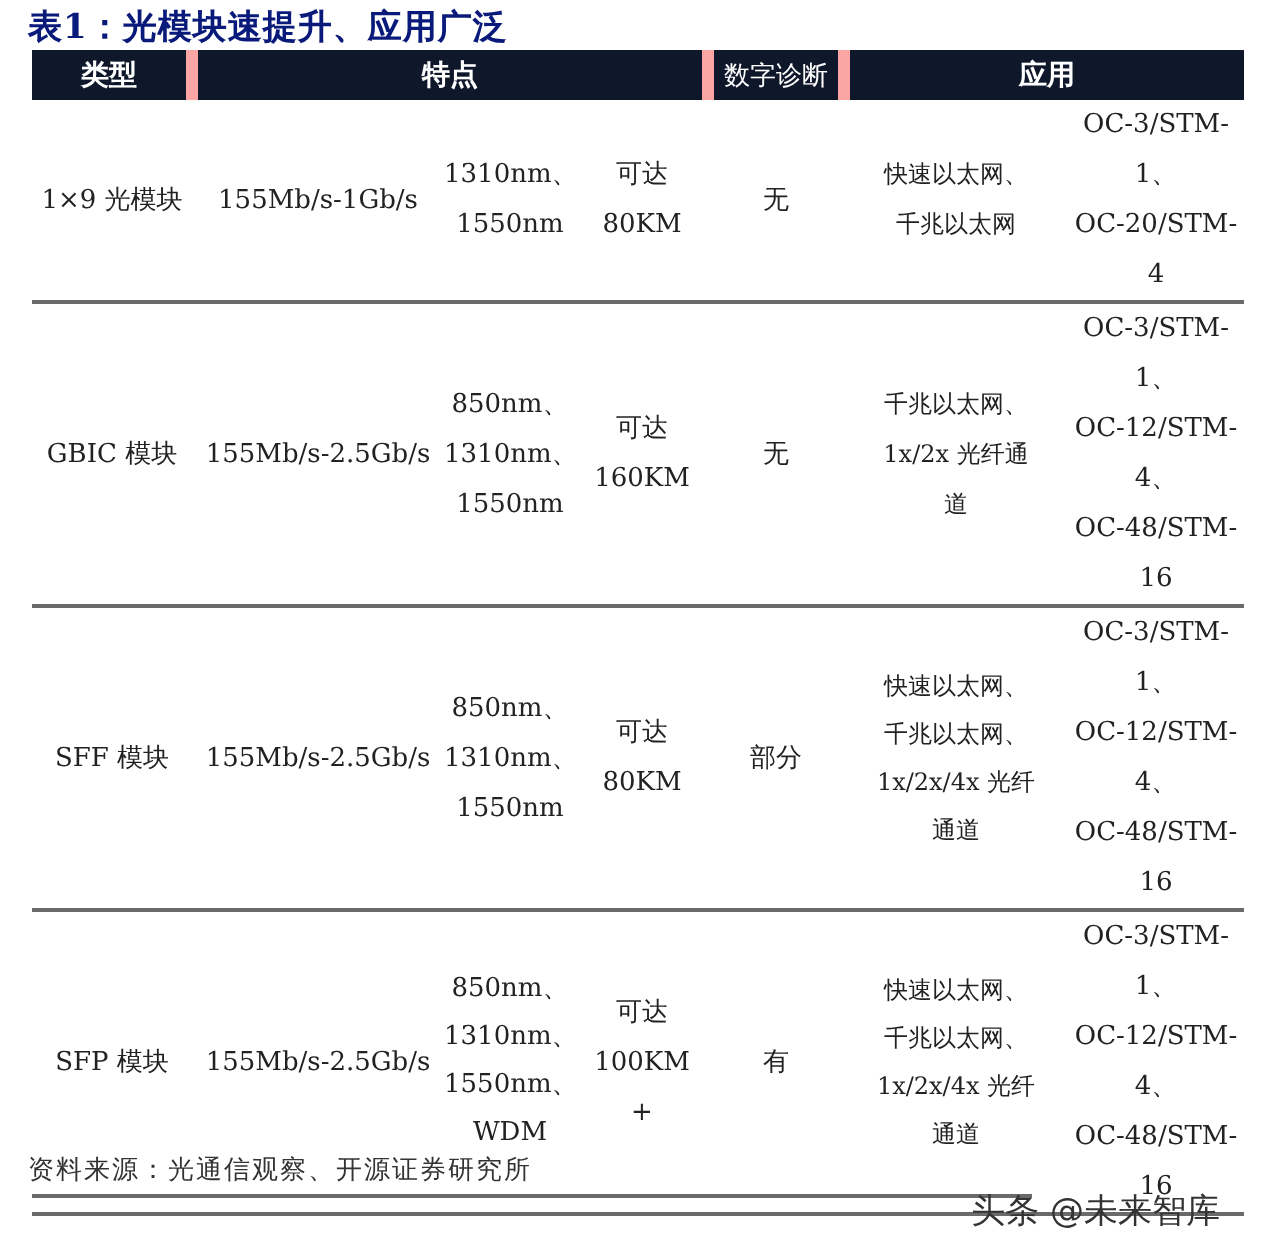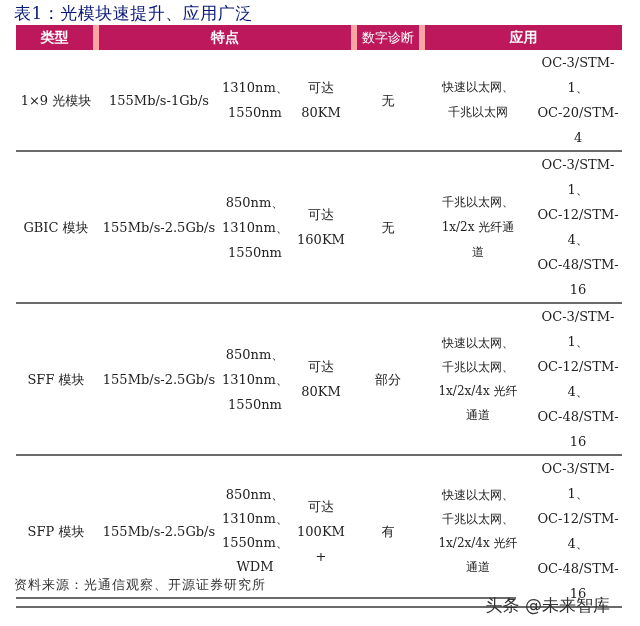--- a/index.html
+++ b/index.html
@@ -1,22 +1,22 @@
 <!DOCTYPE html>
 <html><head>
 <meta charset="utf-8">
 <style>
   html, body { margin:0; padding:0; background:#ffffff; }
   body { width:640px; height:626px; position:relative; overflow:hidden;
          font-family:"DejaVu Serif","Liberation Serif",serif; color:#222; }
-  .title { position:absolute; left:14px; top:2px; font-size:17px; font-weight:normal;
+  .title { position:absolute; left:14px; top:2px; font-size:17px; font-weight:bold;
            color:#0a1a7a; letter-spacing:0.5px; font-family:"DejaVu Serif",serif; }
   table.main { position:absolute; left:16px; top:25px; width:606px; border-collapse:collapse;
                table-layout:fixed; }
-  table.main th { background:#be185d; color:#ffffff; font-weight:normal; font-size:13px;
+  table.main th { background:#0f172a; color:#ffffff; font-weight:normal; font-size:13px;
                   height:25px; padding:0; text-align:center; }
   table.main th.bold { font-weight:bold; font-size:14px; }
   table.main th.vl { border-left:6px solid #fca5a5; }
   table.main td { font-size:13px; text-align:center; vertical-align:middle; padding:0;
                   line-height:25px; border-bottom:2px solid #6a6a6a; }
   table.main td .ln { display:block;text-align:center; }
   .src { position:absolute; left:14px; top:576px; font-size:13px; color:#333; letter-spacing:1px; }
   .wm { position:absolute; right:30px; top:594px; font-size:17px; color:#333;
         font-family:"DejaVu Sans","Liberation Sans",sans-serif; }
   .wmline { position:absolute; left:16px; top:597px; width:500px; height:0;

